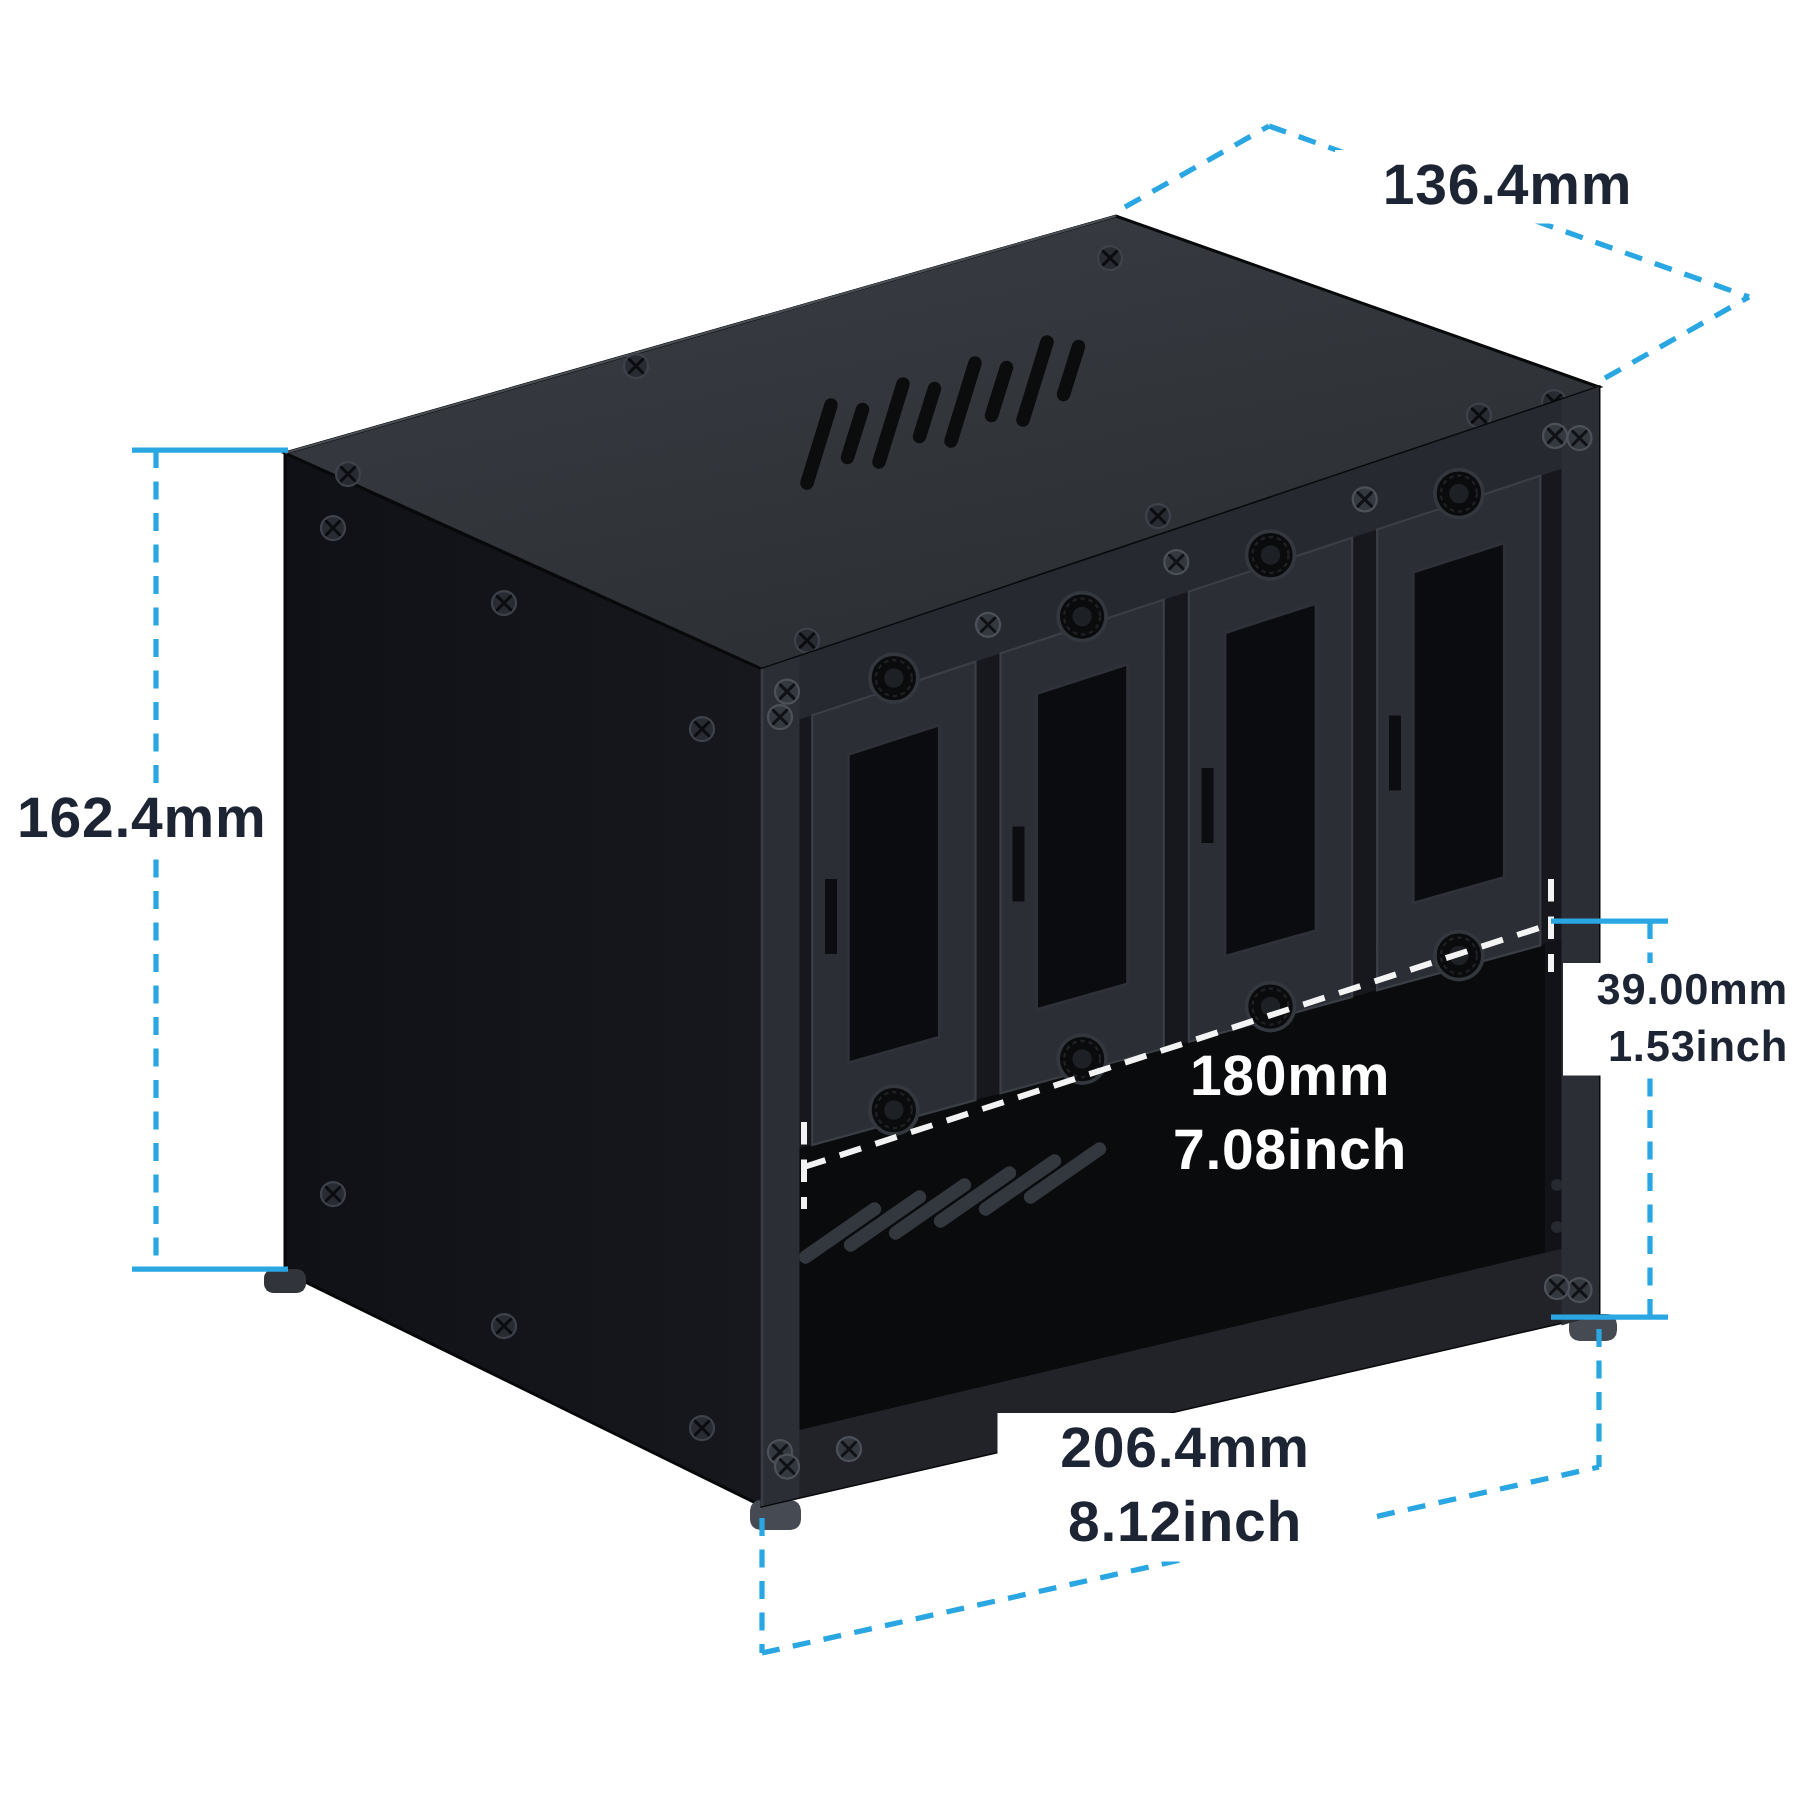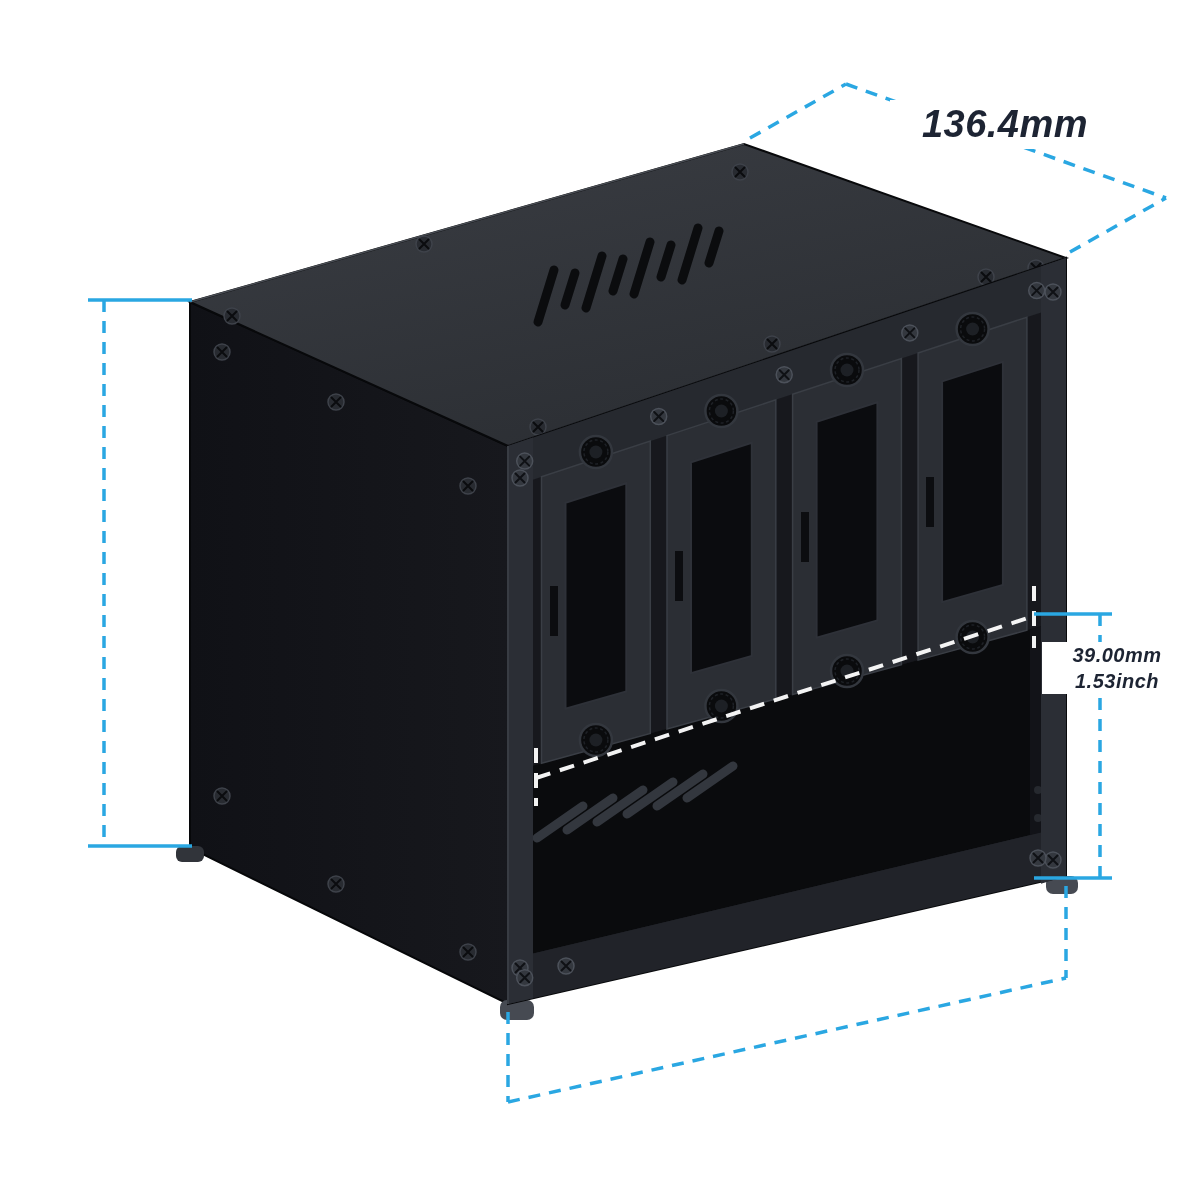--- a/index.html
+++ b/index.html
@@ -5,24 +5,24 @@
   html,body{margin:0;padding:0;background:#ffffff;}
   .stage{
     position:relative;width:1200px;height:1200px;background:#ffffff;overflow:hidden;
     font-family:"Liberation Sans", sans-serif;
   }
   .stage svg{position:absolute;left:0;top:0;}
   .dim-label{
     position:absolute;text-align:center;font-weight:700;color:#1d2433;
     line-height:1.3;letter-spacing:0.5px;
   }
-  .dim-label span{display:block;font-style:italic;}
+  .dim-label span{display:block;}
   .dim-label.bg{background:#ffffff;}
   .lbl-big{font-size:38px;}
-  .lbl-mid{font-size:20px;}
+  .lbl-mid{font-size:29px;text-align:right;}
   .lbl-white{color:#ffffff;}
 </style>
 </head>
 <body>
 
 <div class="stage">
 
   <svg width="1200" height="1200" viewBox="0 0 1200 1200">
     <defs>
       <linearGradient id="gTop" x1="0" y1="0" x2="0.6" y2="1">
@@ -199,22 +199,31 @@
         <line x1="508" y1="1102" x2="1066" y2="978"></line>
       </g>
     </g>
   </svg>
 
   <div class="dim-label lbl-big bg" style="left:890px;top:100px;width:230px;">
     <span>136.4mm</span>
   </div>
 
   <div class="dim-label lbl-big bg" style="left:2px;top:522px;width:185px;">
+    <span>162.4mm</span>
   </div>
 
   <div class="dim-label lbl-mid bg" style="left:1042px;top:642px;width:150px;">
     <span>39.00mm</span>
     <span>1.53inch</span>
   </div>
 
-
+  <div class="dim-label lbl-big lbl-white" style="left:735px;top:694px;width:250px;">
+    <span>180mm</span>
+    <span>7.08inch</span>
+  </div>
+
+  <div class="dim-label lbl-big bg" style="left:665px;top:942px;width:250px;">
+    <span>206.4mm</span>
+    <span>8.12inch</span>
+  </div>
 
 </div>
 
 </body></html>

